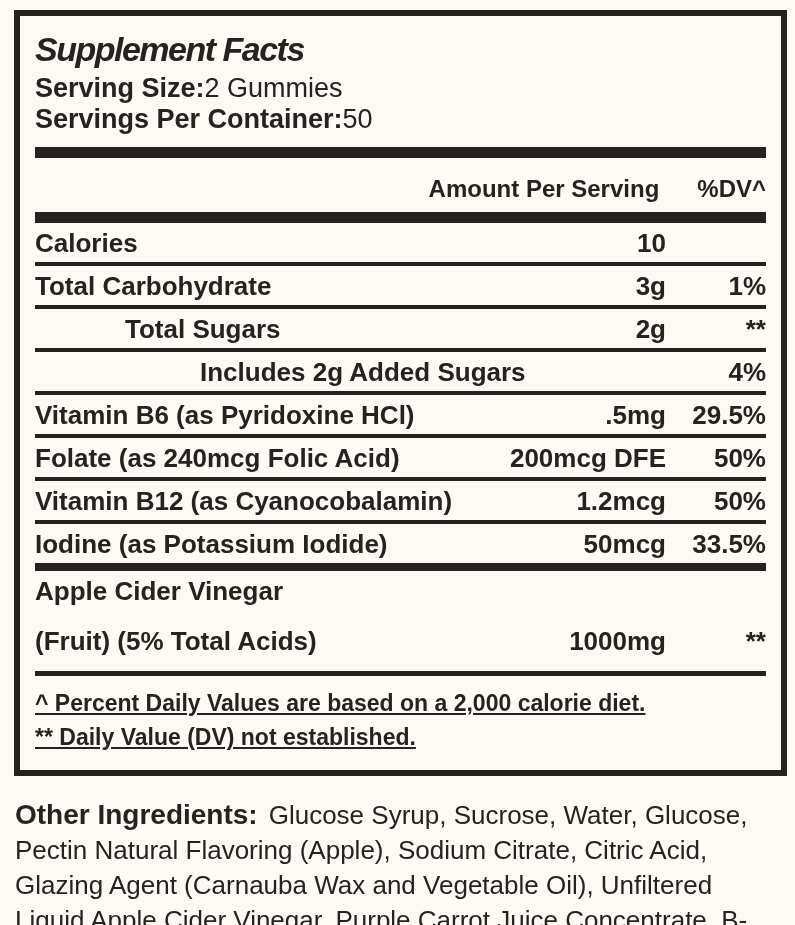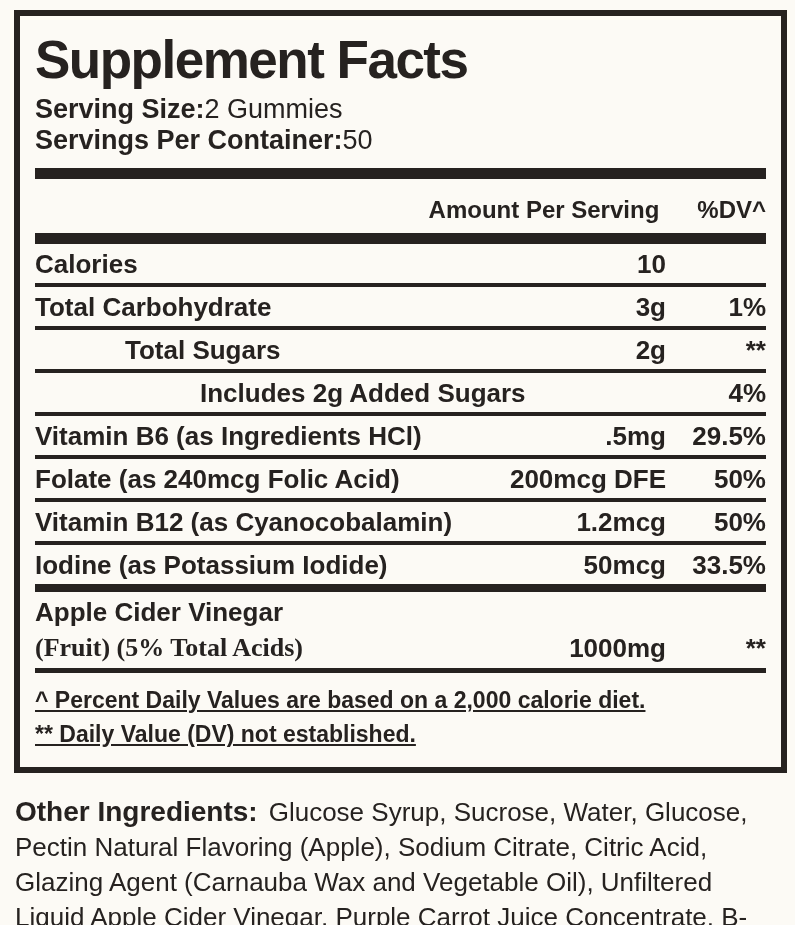--- a/index.html
+++ b/index.html
@@ -17,25 +17,26 @@
     overflow-x:hidden;
   }
   .panel{
     width:773px;
     margin:10px 0 0 14px;
     border:6px solid var(--ink);
     padding:0 15px 13px;
     background:var(--paper);
   }
   .title{
-    font-size:53px;
+    font-size:34px;
     font-weight:700;
     letter-spacing:-1.5px;
     line-height:1.1;
     margin:15px 0 5px;
+    font-style:italic;
   }
   .serving-line{
     margin:0;
     font-size:27px;
     line-height:31px;
     font-weight:700;
   }
   .serving-line .val{
     font-weight:400;
   }
@@ -56,23 +57,23 @@
   .row{
     display:flex;
     align-items:flex-end;
     font-size:26px;
     font-weight:700;
     line-height:32px;
     padding:4px 0 3px;
   }
   .sep-thin{border-bottom:4px solid var(--ink);}
   .sep-thick{border-bottom:8px solid var(--ink);}
-  .sep-none{border-bottom:none;padding-bottom:4px;}
+  .sep-none{border-bottom:none;padding-bottom:14px;}
   .row-name{flex:1;white-space:nowrap;min-width:0;}
-  .row-name .line2{margin-top:4px;font-family:Liberation Serif, serif;}
+  .row-name .line2{margin-top:18px;}
   .row-name .line2:empty{display:none;margin:0;}
   .indent-0{padding-left:0;}
   .indent-1{padding-left:90px;}
   .indent-2{padding-left:165px;}
   .row-amount{width:160px;text-align:right;white-space:nowrap;flex-shrink:0;margin-left:48px;}
   .row-dv{width:100px;text-align:right;white-space:nowrap;flex-shrink:0;}
   .footnotes{
     border-top:5px solid var(--ink);
     padding:10px 0 3px;
     text-decoration:underline;
@@ -150,21 +151,21 @@
         <div class="row-name indent-2">
           <div class="line1">Includes 2g Added Sugars</div>
 
         </div>
         <div class="row-amount"></div>
         <div class="row-dv">4%</div>
       </div>
 
       <div class="row sep-thin">
         <div class="row-name indent-0">
-          <div class="line1">Vitamin B6 (as Ingredients HCl)</div>
+          <div class="line1">Vitamin B6 (as Pyridoxine HCl)</div>
 
         </div>
         <div class="row-amount">.5mg</div>
         <div class="row-dv">29.5%</div>
       </div>
 
       <div class="row sep-thin">
         <div class="row-name indent-0">
           <div class="line1">Folate (as 240mcg Folic Acid)</div>
 

